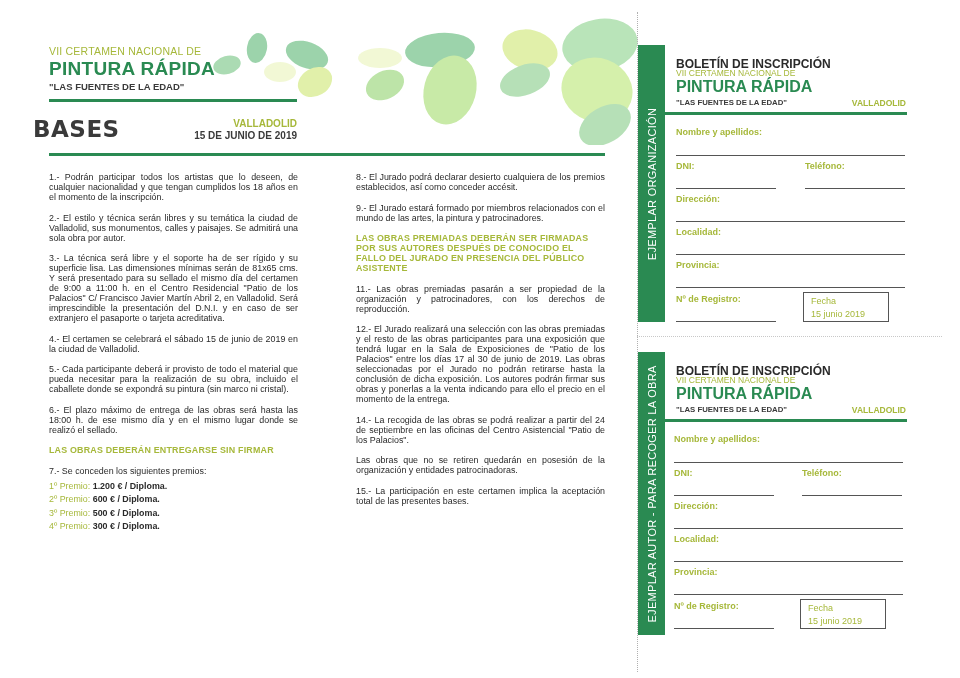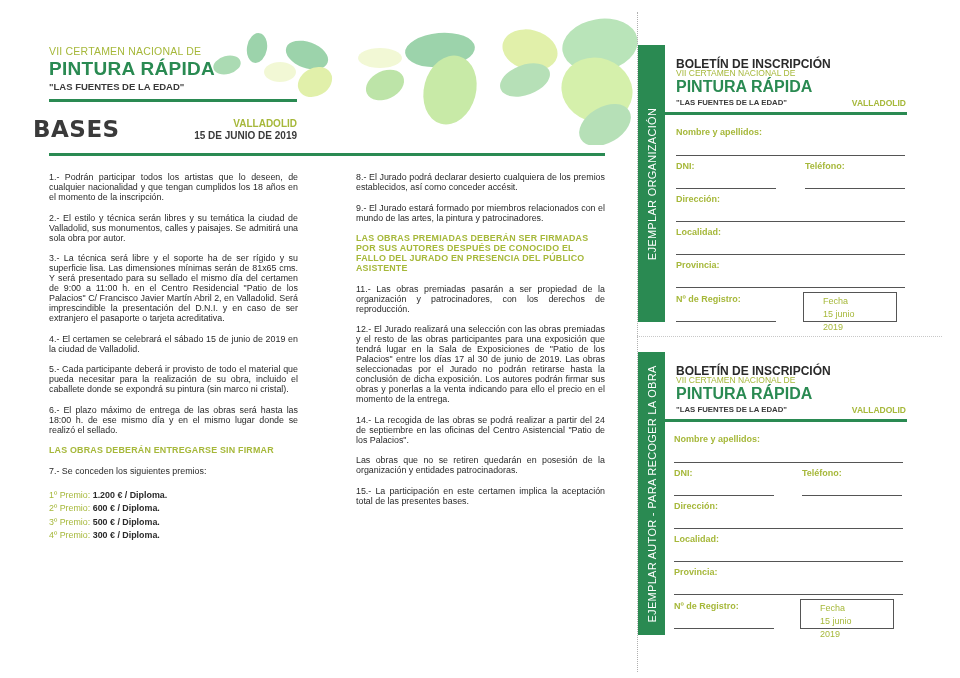--- a/index.html
+++ b/index.html
@@ -43,21 +43,21 @@
   .side-band { position: absolute; left: 0; top: 0; width: 27px; height: 100%; background: #2a8a52; }
   .side-text { position: absolute; left: 50%; top: 50%; transform: translate(-50%, -50%) rotate(-90deg); white-space: nowrap; color: #ffffff; font-size: 11px; letter-spacing: 0.3px; }
   .f-title { position: absolute; left: 38px; top: 12px; font-size: 12px; font-weight: bold; color: #2a2a2a; }
   .f-sub { position: absolute; left: 38px; top: 23px; font-size: 8.5px; color: #a6b83a; }
   .f-name { position: absolute; left: 38px; top: 33px; font-size: 16px; font-weight: bold; color: #2a8a52; }
   .f-quote { position: absolute; left: 38px; top: 53px; font-size: 7.8px; font-weight: bold; color: #3a3a3a; }
   .f-city { position: absolute; right: 22px; top: 53px; font-size: 8.5px; font-weight: bold; color: #a6b83a; }
   .f-rule { position: absolute; left: 27px; top: 67px; width: 242px; height: 3px; background: #2a8a52; }
   .f-label { position: absolute; font-size: 9px; color: #a6b83a; font-weight: bold; }
   .f-line { position: absolute; height: 1px; background: #555; }
-  .f-box { position: absolute; border: 1px solid #555; width: 94px; height: 30px; padding: 2px 19px; }
+  .f-box { position: absolute; border: 1px solid #555; width: 86px; height: 30px; padding: 2px 7px; }
   .f-box span { display: block; font-size: 9px; color: #a6b83a; line-height: 13px; }
 </style>
 </head>
 <body>
 
 <div class="abs hdr-sub">VII CERTAMEN NACIONAL DE</div>
 <div class="abs hdr-title">PINTURA RÁPIDA</div>
 <div class="abs hdr-quote">"LAS FUENTES DE LA EDAD"</div>
 <div class="abs rule rule1"></div>
 <div class="abs bases">BASES</div>
@@ -85,21 +85,21 @@
 </svg>
 
 <div class="abs col col-left">
   <p>1.- Podrán participar todos los artistas que lo deseen, de cualquier nacionalidad y que tengan cumplidos los 18 años en el momento de la inscripción.</p>
   <p>2.- El estilo y técnica serán libres y su temática la ciudad de Valladolid, sus monumentos, calles y paisajes. Se admitirá una sola obra por autor.</p>
   <p>3.- La técnica será libre y el soporte ha de ser rígido y su superficie lisa. Las dimensiones mínimas serán de 81x65 cms. Y será presentado para su sellado el mismo día del certamen de 9:00 a 11:00 h. en el Centro Residencial "Patio de los Palacios" C/ Francisco Javier Martín Abril 2, en Valladolid. Será imprescindible la presentación del D.N.I. y en caso de ser extranjero el pasaporte o tarjeta acreditativa.</p>
   <p>4.- El certamen se celebrará el sábado 15 de junio de 2019 en la ciudad de Valladolid.</p>
   <p>5.- Cada participante deberá ir provisto de todo el material que pueda necesitar para la realización de su obra, incluido el caballete donde se expondrá su pintura (sin marco ni cristal).</p>
   <p>6.- El plazo máximo de entrega de las obras será hasta las 18:00 h. de ese mismo día y en el mismo lugar donde se realizó el sellado.</p>
   <p class="hl">LAS OBRAS DEBERÁN ENTREGARSE SIN FIRMAR</p>
-  <p style="margin-bottom:14px">7.- Se conceden los siguientes premios:</p>
+  <p style="margin-bottom:5px">7.- Se conceden los siguientes premios:</p>
   <p class="prize"><span class="prize-label">1º Premio:</span> <span class="prize-value">1.200 € / Diploma.</span></p>
   <p class="prize"><span class="prize-label">2º Premio:</span> <span class="prize-value">600 € / Diploma.</span></p>
   <p class="prize"><span class="prize-label">3º Premio:</span> <span class="prize-value">500 € / Diploma.</span></p>
   <p class="prize"><span class="prize-label">4º Premio:</span> <span class="prize-value">300 € / Diploma.</span></p>
 </div>
 
 <div class="abs col col-mid">
   <p>8.- El Jurado podrá declarar desierto cualquiera de los premios establecidos, así como conceder accésit.</p>
   <p>9.- El Jurado estará formado por miembros relacionados con el mundo de las artes, la pintura y patrocinadores.</p>
   <p class="hl" style="text-align:left">LAS OBRAS PREMIADAS DEBERÁN SER FIRMADAS POR SUS AUTORES DESPUÉS DE CONOCIDO EL FALLO DEL JURADO EN PRESENCIA DEL PÚBLICO ASISTENTE</p>

